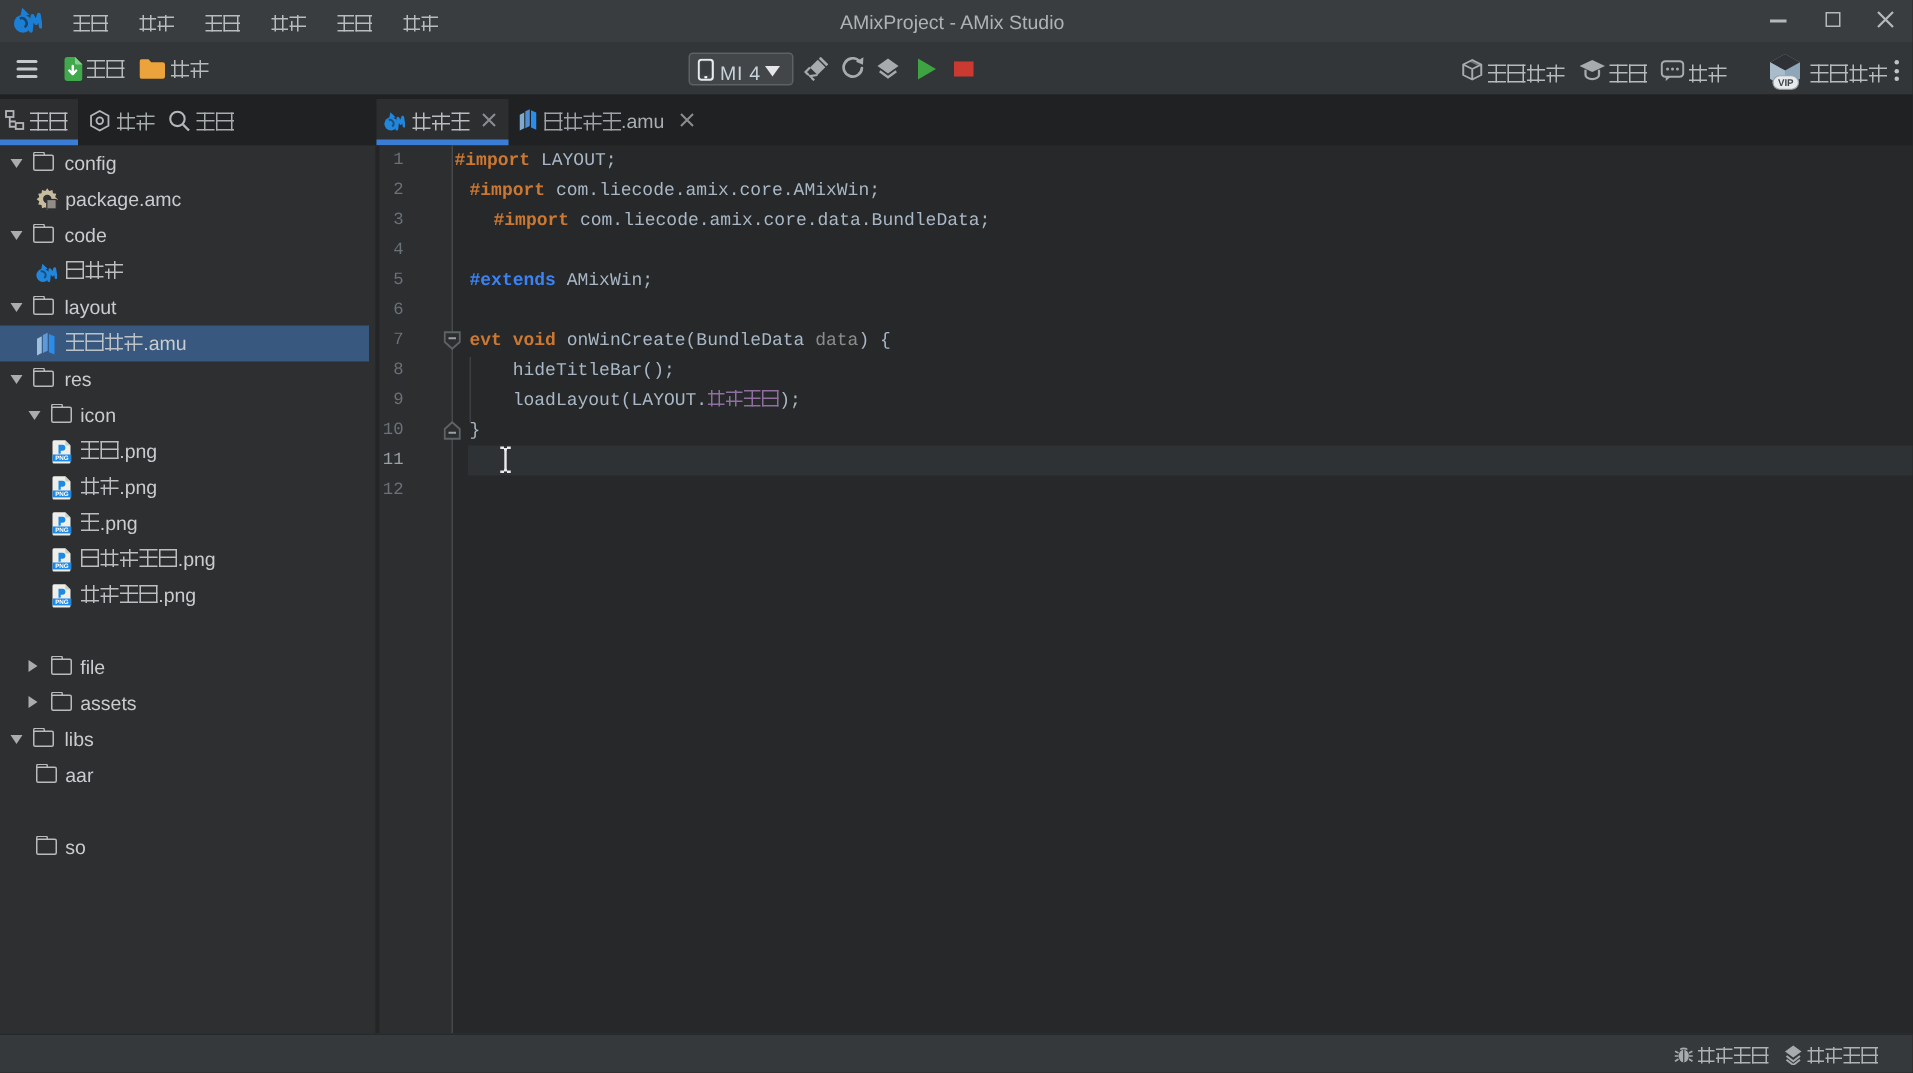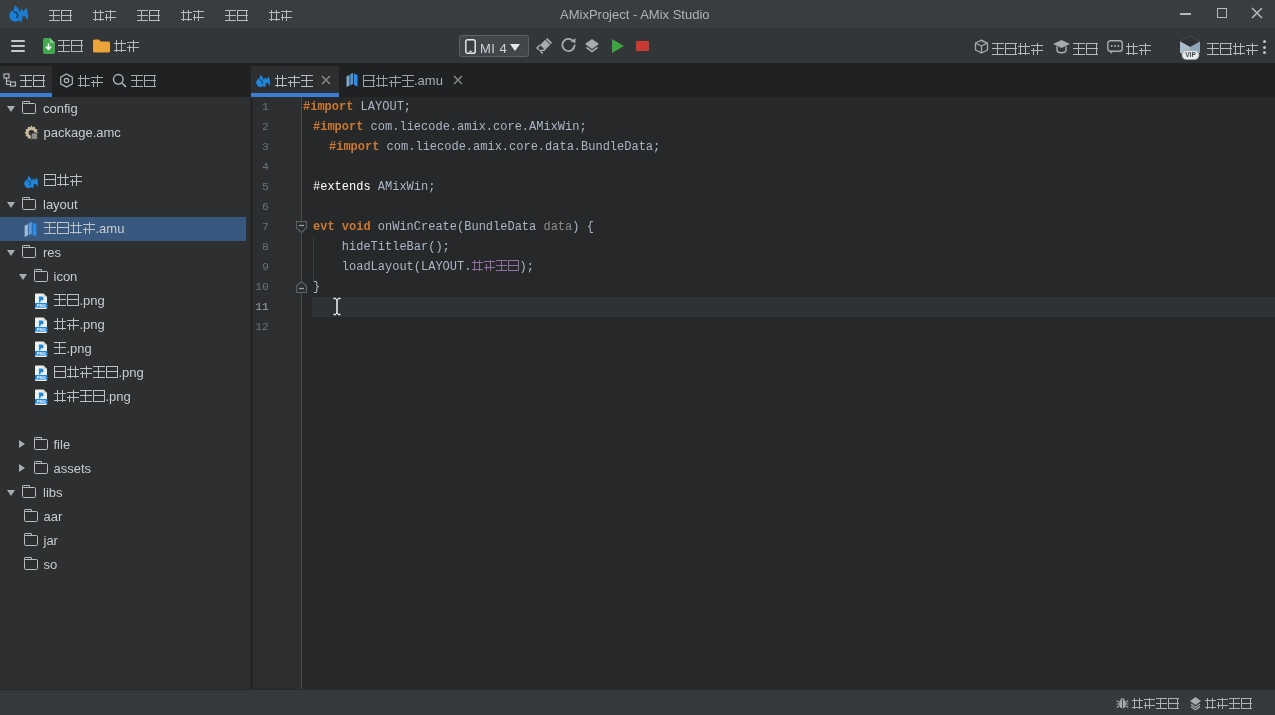--- a/index.html
+++ b/index.html
@@ -177,20 +177,25 @@
       <span class="txt" style="left:43.0px">config</span>
     </div>
 <div class="row" style="top:24px;width:250px">
       <svg style="position:absolute;left:24px;top:4px" width="15" height="15" viewBox="0 0 15 15">
 <path d="M7.5 0.5 L8.8 2.3 L11 1.7 L11.3 3.9 L13.5 4.2 L12.8 6.4 L14.6 7.8 L12.8 9.2 L13.5 11.3 L11.3 11.6 L11 13.8 L8.8 13.2 L7.5 15 L6.2 13.2 L4 13.8 L3.7 11.6 L1.5 11.3 L2.2 9.2 L0.4 7.8 L2.2 6.4 L1.5 4.2 L3.7 3.9 L4 1.7 L6.2 2.3 Z" fill="#C9BC9E"></path>
 <circle cx="7.5" cy="7.7" r="2.8" fill="#2D2F31"></circle>
 <rect x="7.2" y="8" width="6.3" height="6.3" fill="#908C86" stroke="#2D2F31" stroke-width="0.8"></rect>
 </svg>
       <span class="txt" style="left:43.5px">package.amc</span>
     </div>
+<div class="row" style="top:48px;width:250px">
+      <span class="arr down" style="left:7px"></span>
+      <span class="folder" style="left:22px"></span>
+      <span class="txt" style="left:43.0px">code</span>
+    </div>
 <div class="row" style="top:72px;width:250px">
       <svg style="position:absolute;left:24px;top:5px" width="14" height="15" viewBox="0 0 19 20">
 <path d="M4.5 8.5 L5.8 2.2 L10.5 6.8 Z" fill="#2286DC"></path>
 <circle cx="6.3" cy="12.8" r="6" fill="#2286DC"></circle>
 <path d="M4.2 9.3 a3.4 3.4 0 0 1 3.2 5.9" stroke="#16517F" stroke-width="1.7" fill="none"></path>
 <path d="M11.6 17.5 L12.6 7.6 L15.1 12.4 L16.9 6.8 L18.2 14.8" stroke="#2286DC" stroke-width="2.6" fill="none" stroke-linejoin="round" stroke-linecap="round"></path>
 </svg>
       <span class="txt" style="left:43.5px"><i class="g b" style="width:12px;height:12px"></i><i class="g c" style="width:12px;height:12px"></i><i class="g d" style="width:12px;height:12px"></i></span>
     </div>
 <div class="row" style="top:96px;width:250px">
@@ -277,24 +282,20 @@
       <span class="txt" style="left:53.5px">assets</span>
     </div>
 <div class="row" style="top:384px;width:250px">
       <span class="arr down" style="left:7px"></span>
       <span class="folder" style="left:22px"></span>
       <span class="txt" style="left:43.0px">libs</span>
     </div>
 <div class="row" style="top:408px;width:250px">
       <span class="folder" style="left:24px"></span>
       <span class="txt" style="left:43.5px">aar</span>
-    </div>
-<div class="row" style="top:432px;width:250px">
-      <span class="folder" style="left:24px"></span>
-      <span class="txt" style="left:43.5px">jar</span>
     </div>
 <div class="row" style="top:456px;width:250px">
       <span class="folder" style="left:24px"></span>
       <span class="txt" style="left:43.5px">so</span>
     </div>
 </div>
 <div class="abs" id="editor">
 <div class="abs" style="left:0;top:0;width:1.5px;height:592px;background:#222425"></div>
 <div class="abs" style="left:1.5px;top:0;width:48.5px;height:592px;background:#2C2E30"></div>
 <div class="abs" style="left:61px;top:200px;width:963px;height:20px;background:#2F3234"></div>
@@ -316,21 +317,21 @@
 <path d="M4 5.5 H9" stroke="#9AA0A4" stroke-width="1.3"></path>
 </svg>
 <svg class="abs" style="left:44px;top:183px" width="13" height="14" viewBox="0 0 13 14">
 <path d="M1.5 12.5 H11.5 V6 L6.5 1.5 L1.5 6 Z" fill="#2C2E30" stroke="#5E6366" stroke-width="1.2"></path>
 <path d="M4 8.5 H9" stroke="#9AA0A4" stroke-width="1.3"></path>
 </svg>
 <div class="abs" style="left:62px;top:141px;width:1px;height:44px;background:#3C4043"></div>
 <div class="abs mono" style="left:52px;top:0px;height:20px;line-height:20px;font-size:12px;white-space:pre;color:#A9B7C6"><span style="color:#CC7832;font-weight:bold">#import</span> LAYOUT;</div>
 <div class="abs mono" style="left:62px;top:20px;height:20px;line-height:20px;font-size:12px;white-space:pre;color:#A9B7C6"><span style="color:#CC7832;font-weight:bold">#import</span> com.liecode.amix.core.AMixWin;</div>
 <div class="abs mono" style="left:78px;top:40px;height:20px;line-height:20px;font-size:12px;white-space:pre;color:#A9B7C6"><span style="color:#CC7832;font-weight:bold">#import</span> com.liecode.amix.core.data.BundleData;</div>
-<div class="abs mono" style="left:62px;top:80px;height:20px;line-height:20px;font-size:12px;white-space:pre;color:#A9B7C6"><span style="color:#ffffff;font-weight:normal">#extends</span> AMixWin;</div>
+<div class="abs mono" style="left:62px;top:80px;height:20px;line-height:20px;font-size:12px;white-space:pre;color:#A9B7C6"><span style="color:#3b82f6;font-weight:bold">#extends</span> AMixWin;</div>
 <div class="abs mono" style="left:62px;top:120px;height:20px;line-height:20px;font-size:12px;white-space:pre;color:#A9B7C6"><span style="color:#CC7832;font-weight:bold">evt void</span> onWinCreate(BundleData <span style="color:#8C8C8C">data</span>) {</div>
 <div class="abs mono" style="left:62px;top:140px;height:20px;line-height:20px;font-size:12px;white-space:pre;color:#A9B7C6">    hideTitleBar();</div>
 <div class="abs mono" style="left:62px;top:160px;height:20px;line-height:20px;font-size:12px;white-space:pre;color:#A9B7C6">    loadLayout(LAYOUT.<span style="color:#9876AA"><i class="g c code" style="width:11px;height:11px"></i><i class="g d code" style="width:11px;height:11px"></i><i class="g a code" style="width:11px;height:11px"></i><i class="g b code" style="width:11px;height:11px"></i></span>);</div>
 <div class="abs mono" style="left:62px;top:180px;height:20px;line-height:20px;font-size:12px;white-space:pre;color:#A9B7C6">}</div>
 <svg class="abs" style="left:79px;top:200px" width="14" height="19" viewBox="0 0 14 19">
 <g stroke="#E8EAEB" stroke-width="1.6" fill="none">
 <path d="M7 2.5 V16.5"></path>
 <path d="M3.5 1.5 H6 M8 1.5 H10.5 M3.5 17.5 H6 M8 17.5 H10.5"></path>
 <path d="M6 2.5 C6.5 2.5 7.5 2.5 8 2.5 M6 16.5 C6.5 16.5 7.5 16.5 8 16.5"></path>
 </g>

